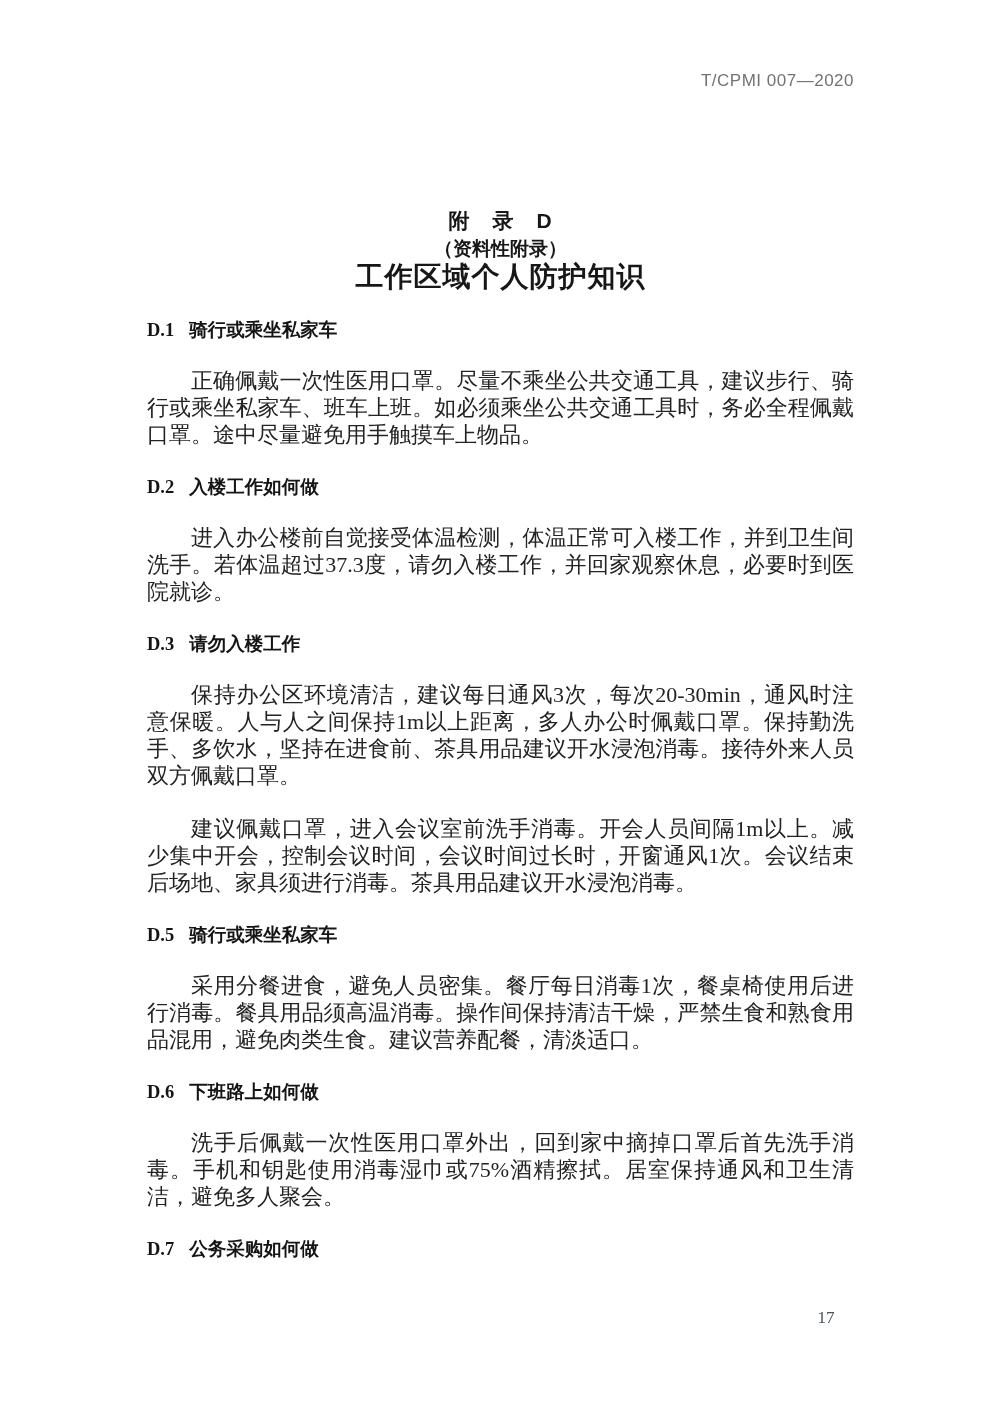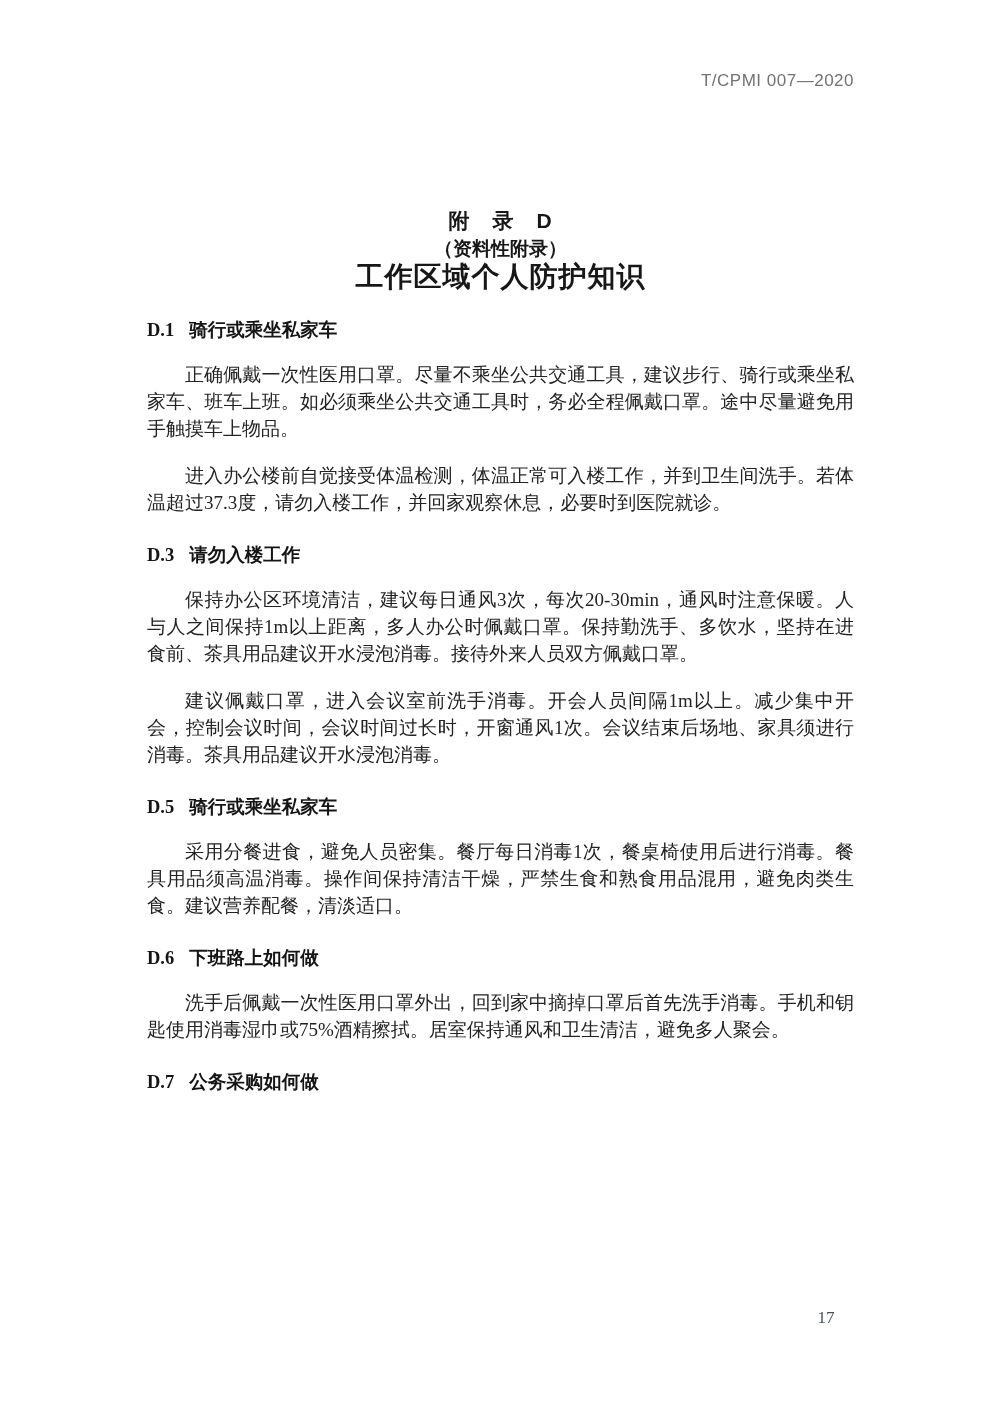--- a/index.html
+++ b/index.html
@@ -42,22 +42,22 @@
     margin-top: 28px;
     display: flex;
     gap: 15px;
     font-family: Liberation Serif, serif;
     font-weight: bold;
     font-size: 18.5px;
     line-height: 22px;
     color: #151515;
   }
   .section-body {
-    margin-top: 20px;
-    font-size: 19px;
+    margin-top: 26px;
+    font-size: 22px;
     line-height: 27px;
     text-align: justify;
     text-indent: 2em;
     color: #232323;
   }
   .page-number {
     position: absolute;
     left: 806px;
     top: 1308px;
     width: 40px;
@@ -83,20 +83,24 @@
 
     <div class="section">
       <div class="section-heading">
         <span>D.1</span>
         <span>骑行或乘坐私家车</span>
       </div>
       <p class="section-body">正确佩戴一次性医用口罩。尽量不乘坐公共交通工具，建议步行、骑行或乘坐私家车、班车上班。如必须乘坐公共交通工具时，务必全程佩戴口罩。途中尽量避免用手触摸车上物品。</p>
     </div>
 
     <div class="section">
+      <div class="section-heading">
+        <span>D.2</span>
+        <span>入楼工作如何做</span>
+      </div>
       <p class="section-body">进入办公楼前自觉接受体温检测，体温正常可入楼工作，并到卫生间洗手。若体温超过37.3度，请勿入楼工作，并回家观察休息，必要时到医院就诊。</p>
     </div>
 
     <div class="section">
       <div class="section-heading">
         <span>D.3</span>
         <span>请勿入楼工作</span>
       </div>
       <p class="section-body">保持办公区环境清洁，建议每日通风3次，每次20-30min，通风时注意保暖。人与人之间保持1m以上距离，多人办公时佩戴口罩。保持勤洗手、多饮水，坚持在进食前、茶具用品建议开水浸泡消毒。接待外来人员双方佩戴口罩。</p>
     </div>

